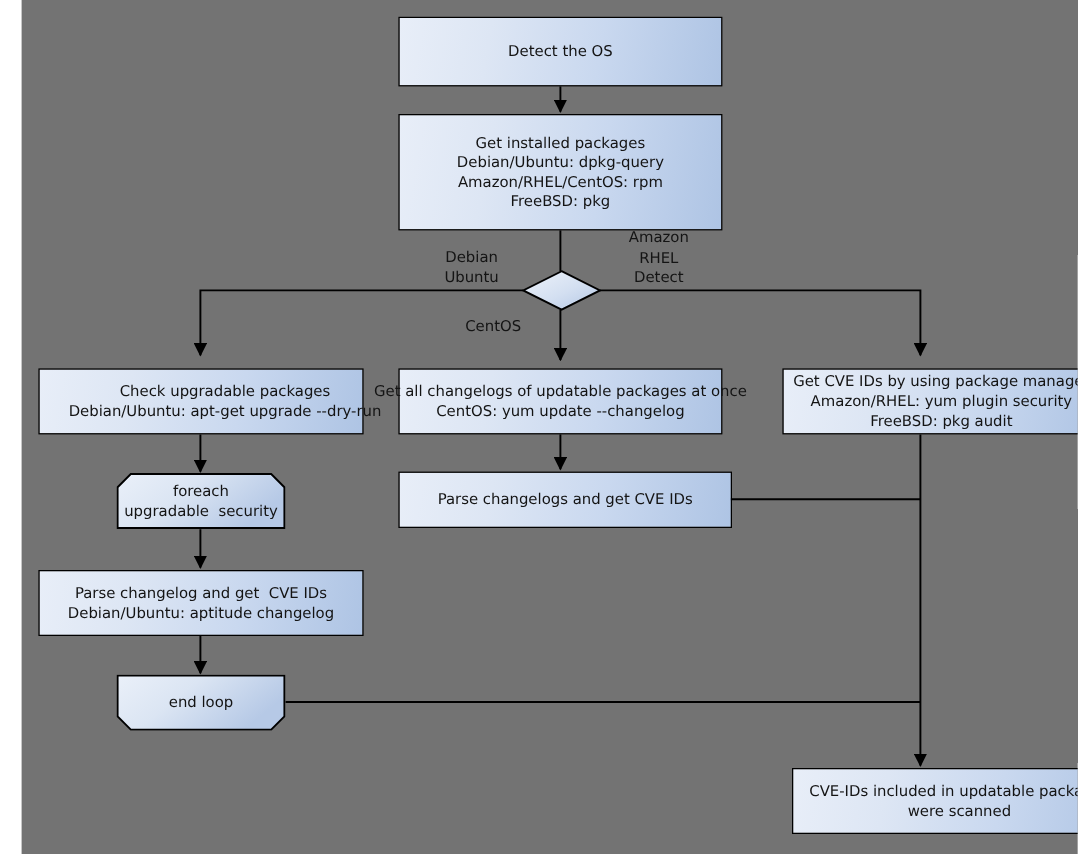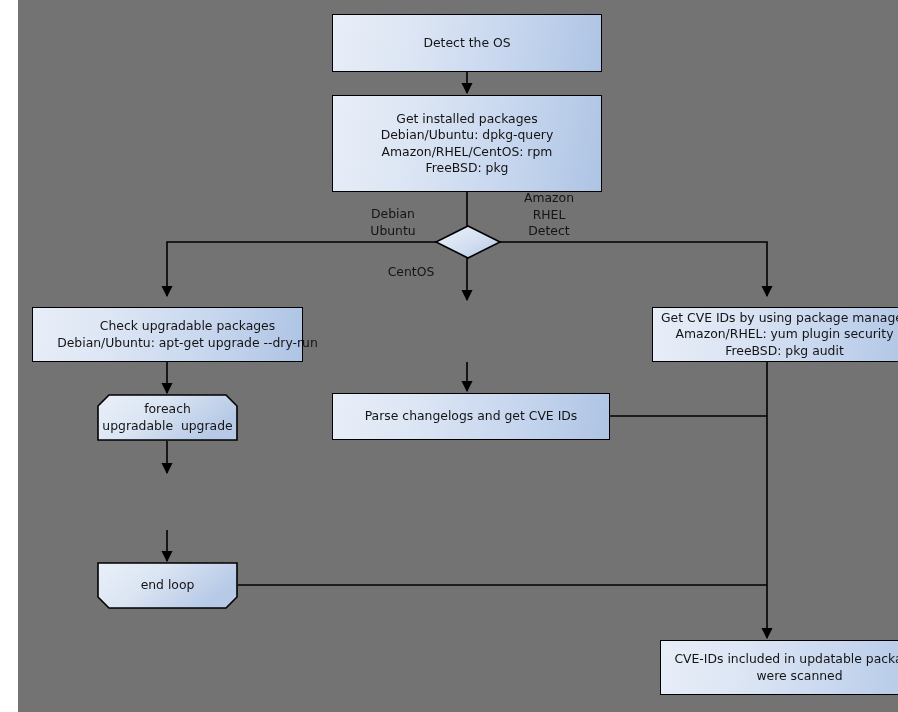--- a/index.html
+++ b/index.html
@@ -140,40 +140,44 @@
 
   <div class="edge-label" style="left:494px; top:190px; width:74px;">Amazon
 RHEL
 Detect</div>
 
   <div class="edge-label" style="left:365px; top:264px; width:56px;">CentOS</div>
 
   <div class="node" style="left:14px; top:307px; width:271px; height:55px;padding-left:40px;">Check upgradable packages
 Debian/Ubuntu: apt-get upgrade --dry-run</div>
 
+  <div class="node" style="left:314px; top:307px; width:270px; height:55px;">Get all changelogs of updatable packages at once
+CentOS: yum update --changelog</div>
 
   <div class="node" style="left:634px; top:307px; width:265px; height:55px;">Get CVE IDs by using package manager
 Amazon/RHEL: yum plugin security
 FreeBSD: pkg audit</div>
 
   <div class="loop" style="left:79px; top:394px; width:141px; height:47px;">
     <svg width="141" height="47" viewBox="0 0 141 47" xmlns="http://www.w3.org/2000/svg">
       <defs>
         <linearGradient id="lg1" x1="0" y1="0" x2="1" y2="0.4">
           <stop offset="0%" stop-color="#eaf0f9"></stop>
           <stop offset="45%" stop-color="#dbe5f3"></stop>
           <stop offset="100%" stop-color="#b6c9e6"></stop>
         </linearGradient>
       </defs>
       <polygon points="12,1 129,1 140,12 140,46 1,46 1,12" fill="url(#lg1)" stroke="#000000" stroke-width="1.6"></polygon>
     </svg>
     <div class="loop-label">foreach
-upgradable  upgrade</div>
+upgradable  security</div>
   </div>
 
+  <div class="node" style="left:14px; top:475px; width:271px; height:55px;">Parse changelog and get  CVE IDs
+Debian/Ubuntu: aptitude changelog</div>
 
   <div class="node" style="left:314px; top:393px; width:278px; height:47px;">Parse changelogs and get CVE IDs</div>
 
   <div class="loop" style="left:79px; top:562px; width:141px; height:47px;">
     <svg width="141" height="47" viewBox="0 0 141 47" xmlns="http://www.w3.org/2000/svg">
       <defs>
         <linearGradient id="lg2" x1="0" y1="0" x2="1" y2="0.4">
           <stop offset="0%" stop-color="#eaf0f9"></stop>
           <stop offset="45%" stop-color="#dbe5f3"></stop>
           <stop offset="100%" stop-color="#b6c9e6"></stop>

